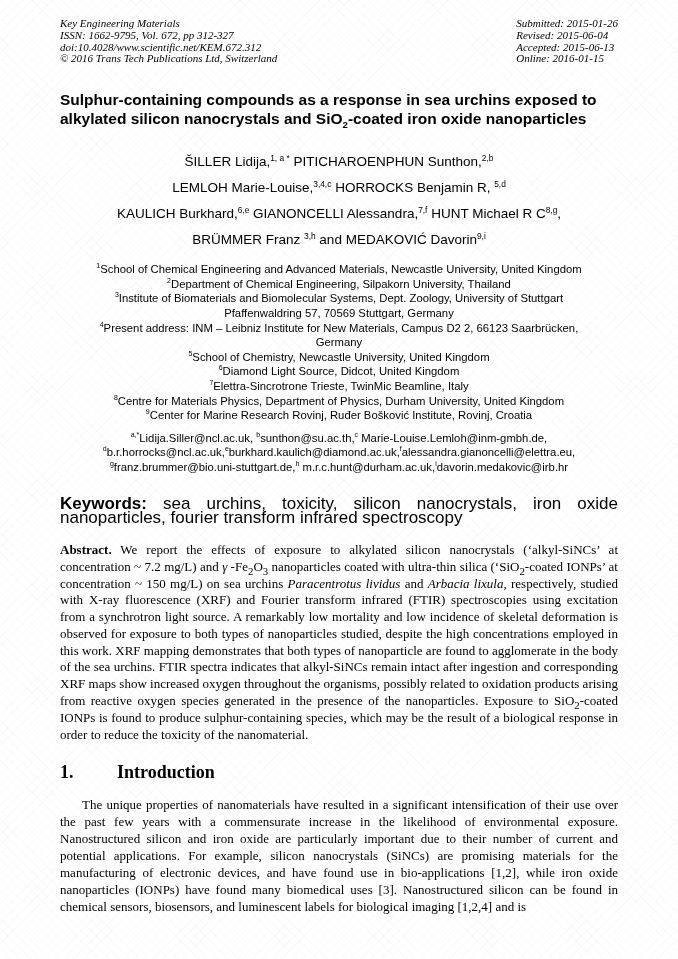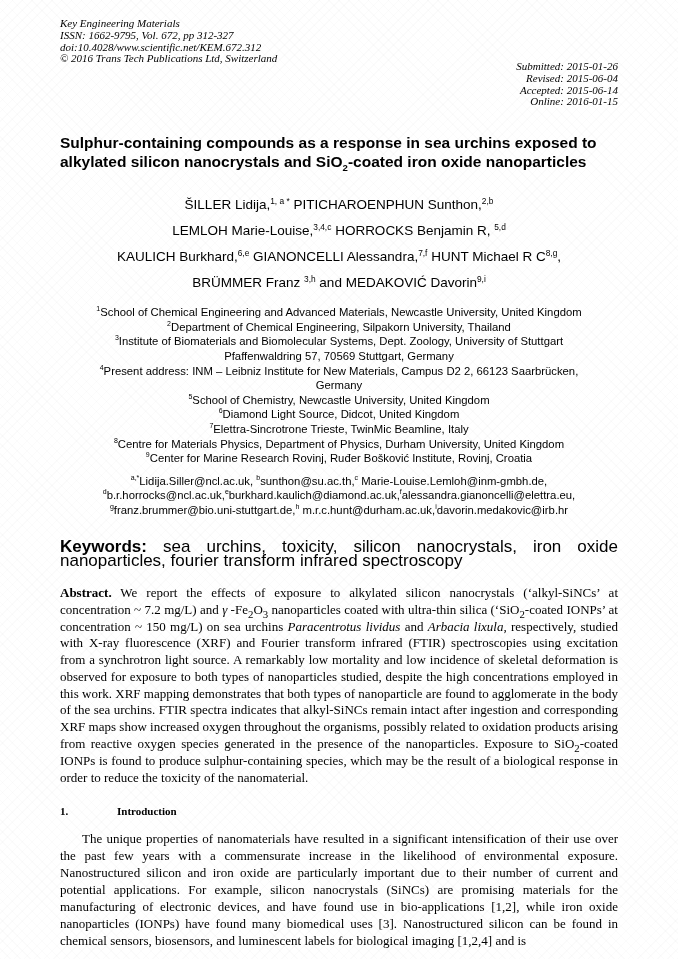--- a/index.html
+++ b/index.html
@@ -7,21 +7,21 @@
     width:678px;height:959px;background:#ffffff;margin:0 auto;
     box-sizing:border-box;padding:18px 60px 12px 60px;position:relative;
     color:#000;overflow:hidden;
     background-image:
       repeating-linear-gradient(45deg, rgba(0,0,0,0.016) 0 1px, transparent 1px 7px),
       repeating-linear-gradient(-45deg, rgba(0,0,0,0.016) 0 1px, transparent 1px 7px);
   }
   
   .jheader{display:flex;justify-content:space-between;
     font-family:"Liberation Serif",serif;font-style:italic;font-size:11px;line-height:11.8px;}
-  .jheader .right{text-align:right;margin-top:43px;}
+  .jheader .right{text-align:left;}
   
   .paper-title{
     font-family:"Liberation Sans",sans-serif;font-weight:bold;font-size:15.5px;
     line-height:19px;text-align:left;margin:25px 0 0 0;
   }
   .paper-title sub{font-size:62%;}
   
   .authors{margin-top:21px;text-align:center;
     font-family:"Liberation Sans",sans-serif;font-size:13.5px;}
   .author-line{line-height:26px;}
@@ -36,42 +36,42 @@
     font-family:"Liberation Sans",sans-serif;font-size:11.3px;}
   .email-line{line-height:14.6px;}
   
   .keywords{margin-top:22px;text-align:justify;
     font-family:"Liberation Sans",sans-serif;font-size:17px;line-height:14.2px;}
   
   .abstract{margin-top:15px;text-align:justify;
     font-family:"Liberation Serif",serif;font-size:13px;line-height:16.8px;}
   
   .section-heading{margin-top:19px;
-    font-family:"Liberation Serif",serif;font-weight:bold;font-size:11px;}
+    font-family:"Liberation Serif",serif;font-weight:bold;font-size:18px;}
   .section-number{display:inline-block;width:57px;}
   
   .intro{margin-top:13px;text-align:justify;text-indent:22px;
     font-family:"Liberation Serif",serif;font-size:13px;line-height:17px;}
 </style>
 </head>
 <body>
 
 <div class="page">
 
   <div class="jheader">
     <div class="left">
       <div>Key Engineering Materials</div>
       <div>ISSN: 1662-9795, Vol. 672, pp 312-327</div>
       <div>doi:10.4028/www.scientific.net/KEM.672.312</div>
       <div>© 2016 Trans Tech Publications Ltd, Switzerland</div>
     </div>
     <div class="right">
       <div>Submitted: 2015-01-26</div>
       <div>Revised: 2015-06-04</div>
-      <div>Accepted: 2015-06-14</div>
+      <div>Accepted: 2015-06-13</div>
       <div>Online: 2016-01-15</div>
     </div>
   </div>
 
   <h1 class="paper-title">Sulphur-containing compounds as a response in sea urchins exposed to alkylated silicon nanocrystals and SiO<sub>2</sub>-coated iron oxide nanoparticles</h1>
 
   <div class="authors">
     <div class="author-line">ŠILLER Lidija,<sup>1, a *</sup> PITICHAROENPHUN Sunthon,<sup>2,b</sup></div>
     <div class="author-line">LEMLOH Marie-Louise,<sup>3,4,c</sup> HORROCKS Benjamin R, <sup>5,d</sup></div>
     <div class="author-line">KAULICH Burkhard,<sup>6,e</sup> GIANONCELLI Alessandra,<sup>7,f</sup> HUNT Michael R C<sup>8,g</sup>,</div>

